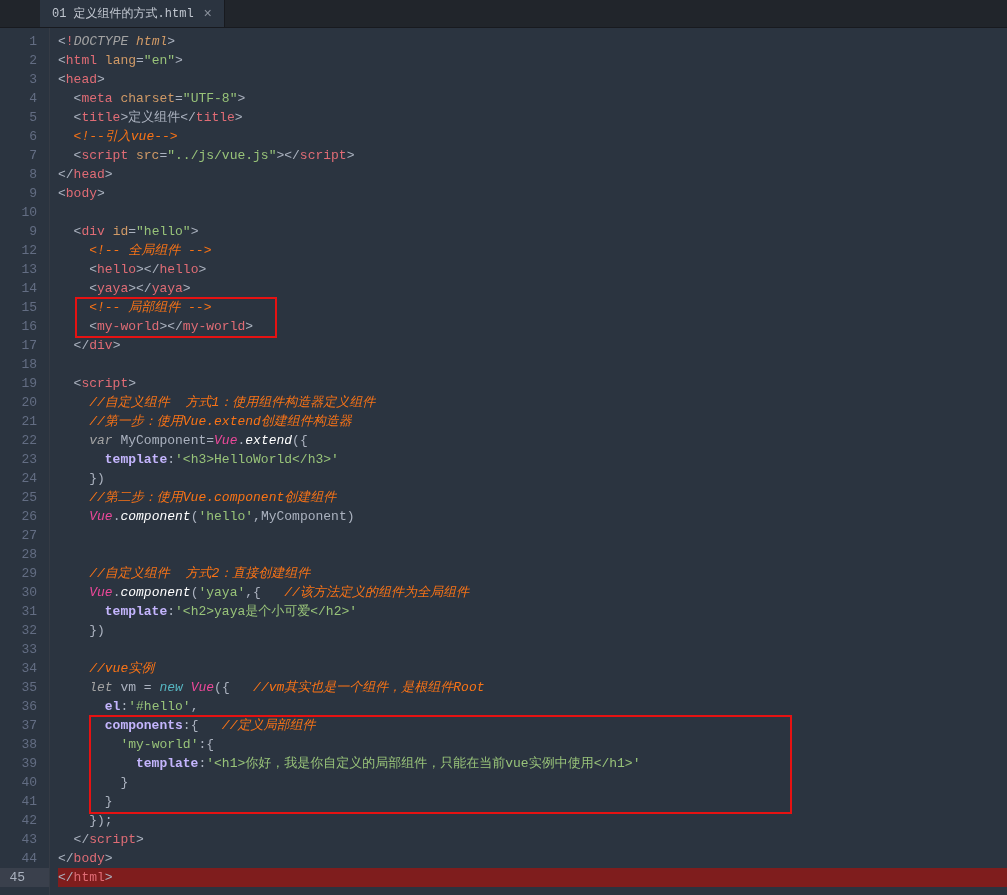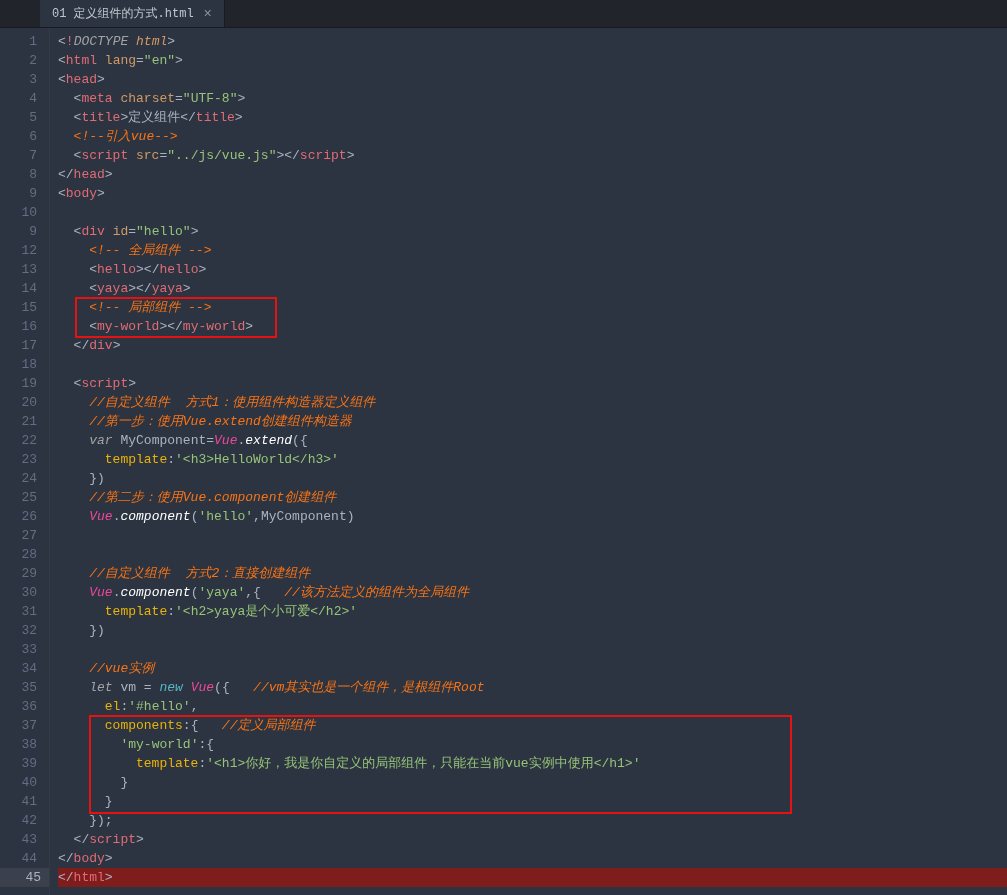--- a/index.html
+++ b/index.html
@@ -47,41 +47,41 @@
     width: 50px;
     text-align: right;
     padding: 4px 12px 4px 0;
     color: #636d83;
     user-select: none;
     font-size: 13px;
     line-height: 19px;
     border-right: 1px solid #353b45;
   }
   .gutter .ln { height: 19px; }
-  .gutter .ln.active { background:#3a404c; color:#abb2bf; margin-right:-12px; padding-right:8px;}
+  .gutter .ln.active { background:#3a404c; color:#abb2bf; margin-right:-12px; padding-right:24px;}
   .code {
     position: relative;
     padding: 4px 0 4px 8px;
     line-height: 19px;
     white-space: pre;
     flex: 1;
   }
   .line { height: 19px; }
   .line.active { background:#7f1d1d; }
   
   .p  { color: #abb2bf; }  
   .t  { color: #e06c75; }  
   .a  { color: #d19a66; }  
   .s  { color: #98c379; }  
   .c  { color: #f97316; font-style: italic; }  
   .k  { color: #a3a3a3; font-style: italic; }  
   .f  { color: #ffffff; font-style: italic; }  
   .o  { color: #56b6c2; font-style: italic; }  
   .cl { color: #ec4899; font-style: italic; }  
-  .pr { color: #eab308; }  
+  .pr { color: #c4b5fd; font-weight: bold; }  
   .i  { font-style: italic; }
 
   .redbox {
     position: absolute;
     border: 2px solid #e61212;
     pointer-events: none;
   }
 </style>
 </head>
 <body>

